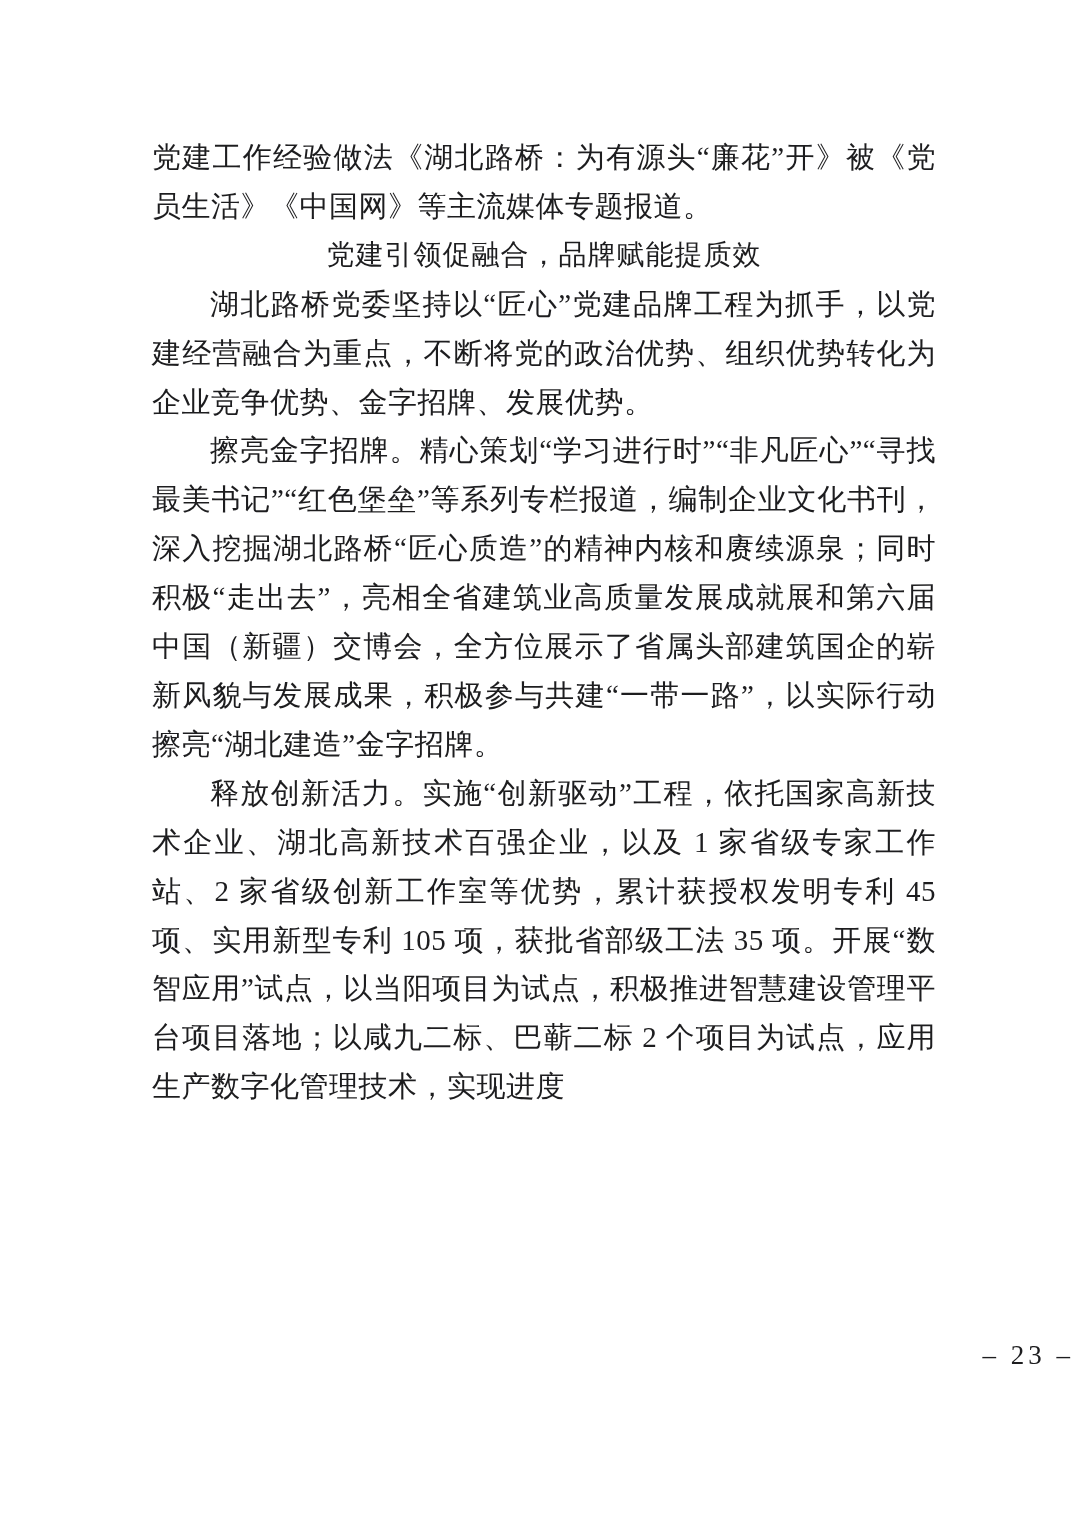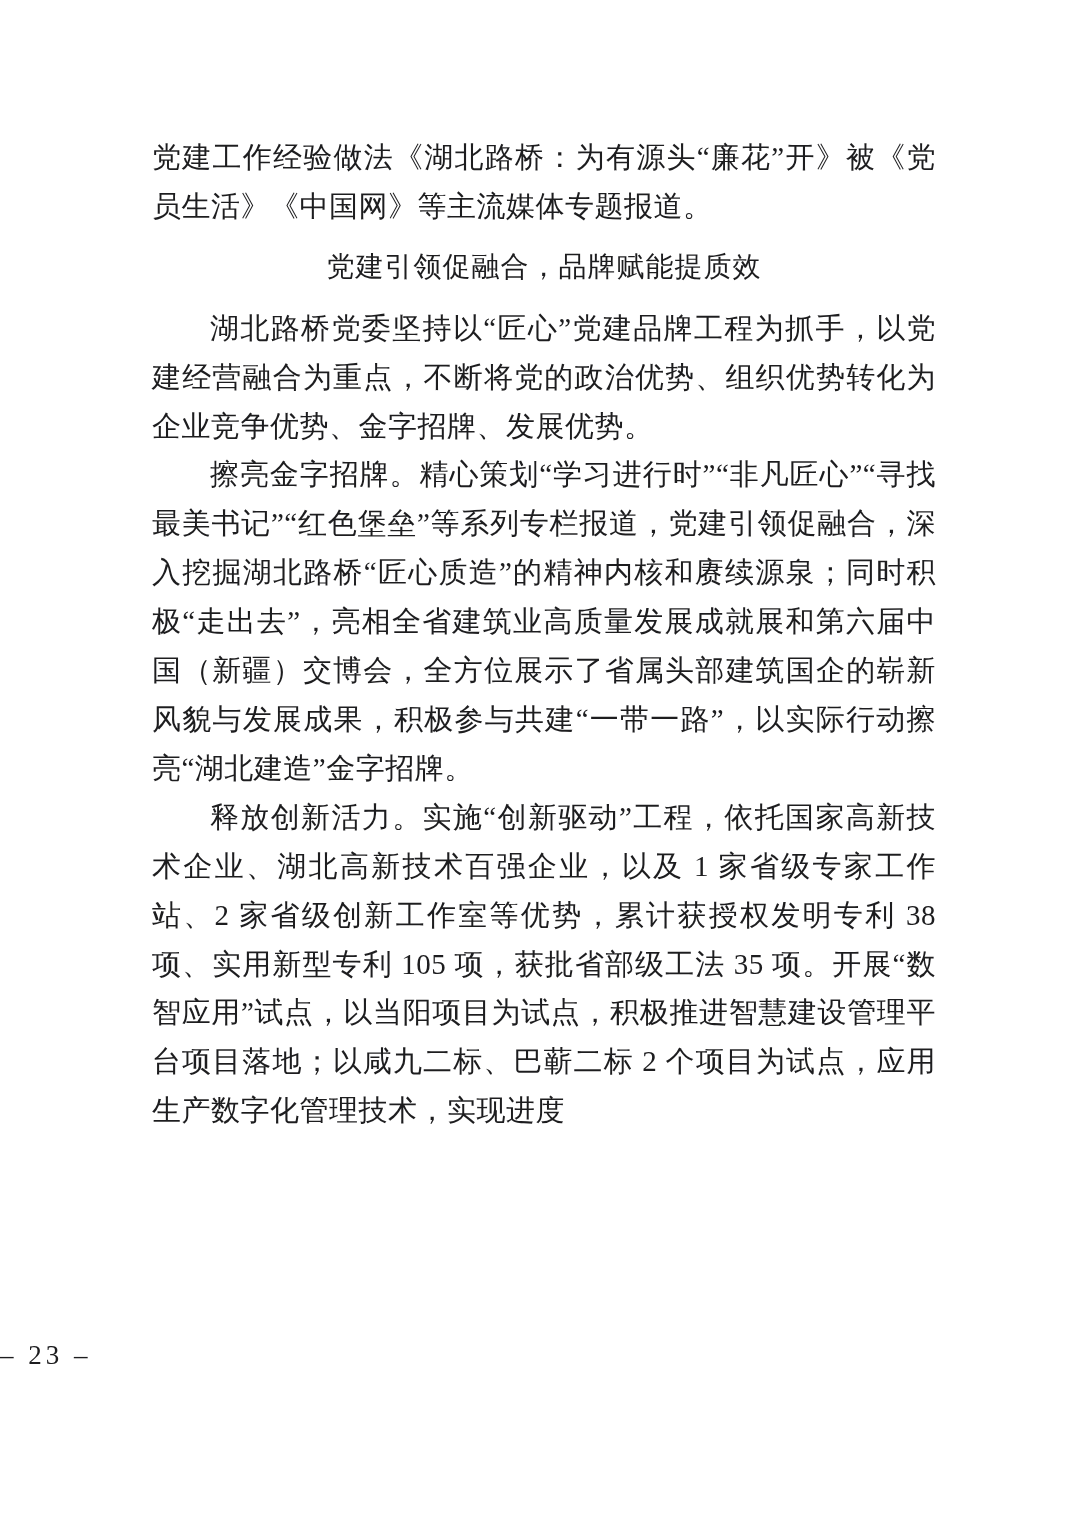--- a/index.html
+++ b/index.html
@@ -28,49 +28,49 @@
   }
   .para {
     margin: 0;
     padding: 0;
     text-indent: 2em;
   }
   .para.continuation {
     text-indent: 0;
   }
   .section-heading {
-    margin: 12px;
+    margin: 0;
     padding: 0;
     font-size: 28px;
     font-weight: normal;
     line-height: 48.9px;
     text-align: center;
     text-indent: 0;
     letter-spacing: 1px;
   }
   .page-footer {
     position: absolute;
     top: 1340px;
     left: 0;
     width: 100%;
-    text-align: left;
+    text-align: right;
   }
   .page-number {
     font-size: 27px;
     letter-spacing: 4px;
     color: #1d1d1f;
   }
 </style>
 </head>
 <body>
 
 <div class="page">
   <div class="content">
     <p class="para continuation">党建工作经验做法《湖北路桥：为有源头“廉花”开》被《党员生活》《中国网》等主流媒体专题报道。</p>
     <h2 class="section-heading">党建引领促融合，品牌赋能提质效</h2>
     <p class="para">湖北路桥党委坚持以“匠心”党建品牌工程为抓手，以党建经营融合为重点，不断将党的政治优势、组织优势转化为企业竞争优势、金字招牌、发展优势。</p>
-    <p class="para">擦亮金字招牌。精心策划“学习进行时”“非凡匠心”“寻找最美书记”“红色堡垒”等系列专栏报道，党建引领促融合，深入挖掘湖北路桥“匠心质造”的精神内核和赓续源泉；同时积极“走出去”，亮相全省建筑业高质量发展成就展和第六届中国（新疆）交博会，全方位展示了省属头部建筑国企的崭新风貌与发展成果，积极参与共建“一带一路”，以实际行动擦亮“湖北建造”金字招牌。</p>
-    <p class="para">释放创新活力。实施“创新驱动”工程，依托国家高新技术企业、湖北高新技术百强企业，以及 1 家省级专家工作站、2 家省级创新工作室等优势，累计获授权发明专利 38 项、实用新型专利 105 项，获批省部级工法 35 项。开展“数智应用”试点，以当阳项目为试点，积极推进智慧建设管理平台项目落地；以咸九二标、巴蕲二标 2 个项目为试点，应用生产数字化管理技术，实现进度</p>
+    <p class="para">擦亮金字招牌。精心策划“学习进行时”“非凡匠心”“寻找最美书记”“红色堡垒”等系列专栏报道，编制企业文化书刊，深入挖掘湖北路桥“匠心质造”的精神内核和赓续源泉；同时积极“走出去”，亮相全省建筑业高质量发展成就展和第六届中国（新疆）交博会，全方位展示了省属头部建筑国企的崭新风貌与发展成果，积极参与共建“一带一路”，以实际行动擦亮“湖北建造”金字招牌。</p>
+    <p class="para">释放创新活力。实施“创新驱动”工程，依托国家高新技术企业、湖北高新技术百强企业，以及 1 家省级专家工作站、2 家省级创新工作室等优势，累计获授权发明专利 45 项、实用新型专利 105 项，获批省部级工法 35 项。开展“数智应用”试点，以当阳项目为试点，积极推进智慧建设管理平台项目落地；以咸九二标、巴蕲二标 2 个项目为试点，应用生产数字化管理技术，实现进度</p>
   </div>
   <div class="page-footer">
     <span class="page-number">– 23 –</span>
   </div>
 </div>
 
 </body></html>

